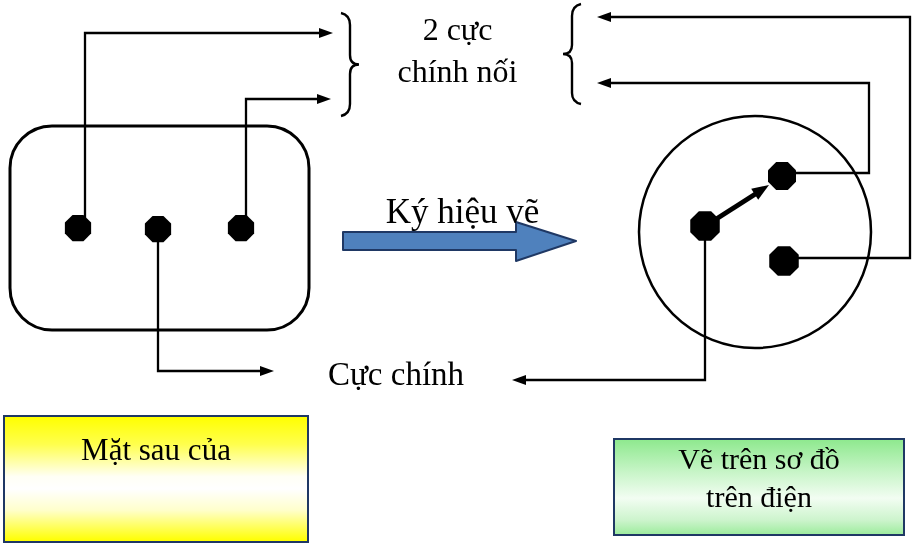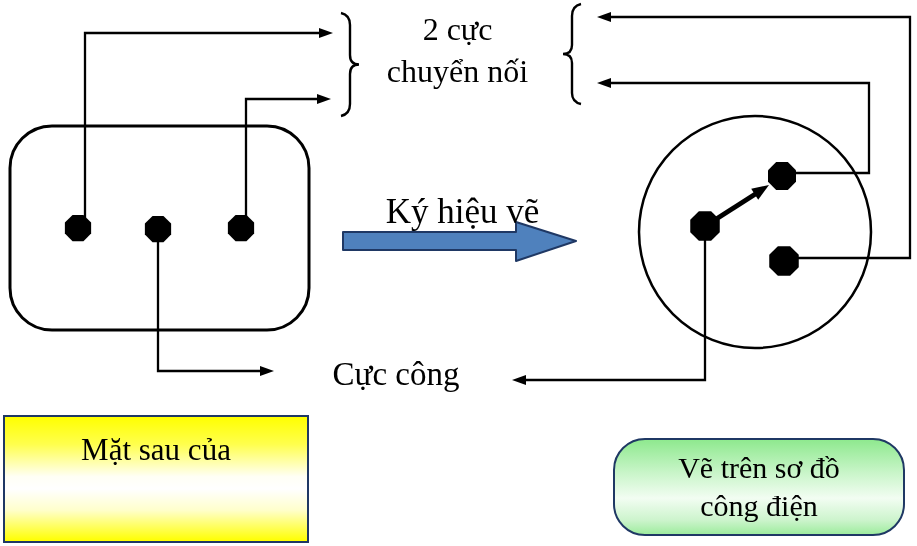--- a/index.html
+++ b/index.html
@@ -26,21 +26,21 @@
     left:3px;top:415px;width:306px;height:128px;
     background:linear-gradient(180deg,#FFFF00 0%,#FFFF4D 22%,#FFFFF5 48%,#FFFFFF 58%,#FFFFCC 75%,#FFFF00 100%);
     font-size:31px;
   }
   #box-yellow .line1{margin-top:14px;line-height:38px;}
   #box-yellow .line2{margin-top:26px;line-height:38px;}
   #box-green{
     left:613px;top:438px;width:292px;height:98px;
     background:linear-gradient(180deg,#8FE98F 0%,#C9F5C9 35%,#F2FDF2 62%,#CDF4CD 85%,#9FEC9F 100%);
     font-size:30px;
-    display:flex;flex-direction:column;justify-content:center;border-radius:32px;
+    display:flex;flex-direction:column;justify-content:flex-start;
   }
   #box-green div{line-height:38px;}
 </style>
 </head>
 <body>
 
 <div id="stage">
 
   <svg id="diagram-svg" width="917" height="546" viewBox="0 0 917 546">
     <defs>
@@ -81,29 +81,29 @@
     <polyline points="158,238 158,371 265,371" fill="none" stroke="#000" stroke-width="2.3"></polyline>
     <polygon points="274,371 260,366 260,376" fill="#000"></polygon>
     <polyline points="705,236 705,380 520,380" fill="none" stroke="#000" stroke-width="2.3"></polyline>
     <polygon points="512,380 526,375 526,385" fill="#000"></polygon>
 
     <polygon points="343,232 516,232 516,222 576,241 516,261 516,250 343,250" fill="#4F81BD" stroke="#1F3864" stroke-width="2" stroke-linejoin="round"></polygon>
   </svg>
 
   <div class="lbl" id="lbl-two-poles">
     <div>2 cực</div>
-    <div>chuyển nối</div>
+    <div>chính nối</div>
   </div>
 
   <div class="lbl" id="lbl-symbol">Ký hiệu vẽ</div>
 
-  <div class="lbl" id="lbl-main">Cực công</div>
+  <div class="lbl" id="lbl-main">Cực chính</div>
 
   <div class="callout" id="box-yellow">
     <div class="line1">Mặt sau của</div>
   </div>
 
   <div class="callout" id="box-green">
     <div>Vẽ trên sơ đồ</div>
-    <div>công điện</div>
+    <div>trên điện</div>
   </div>
 
 </div>
 
 </body></html>

